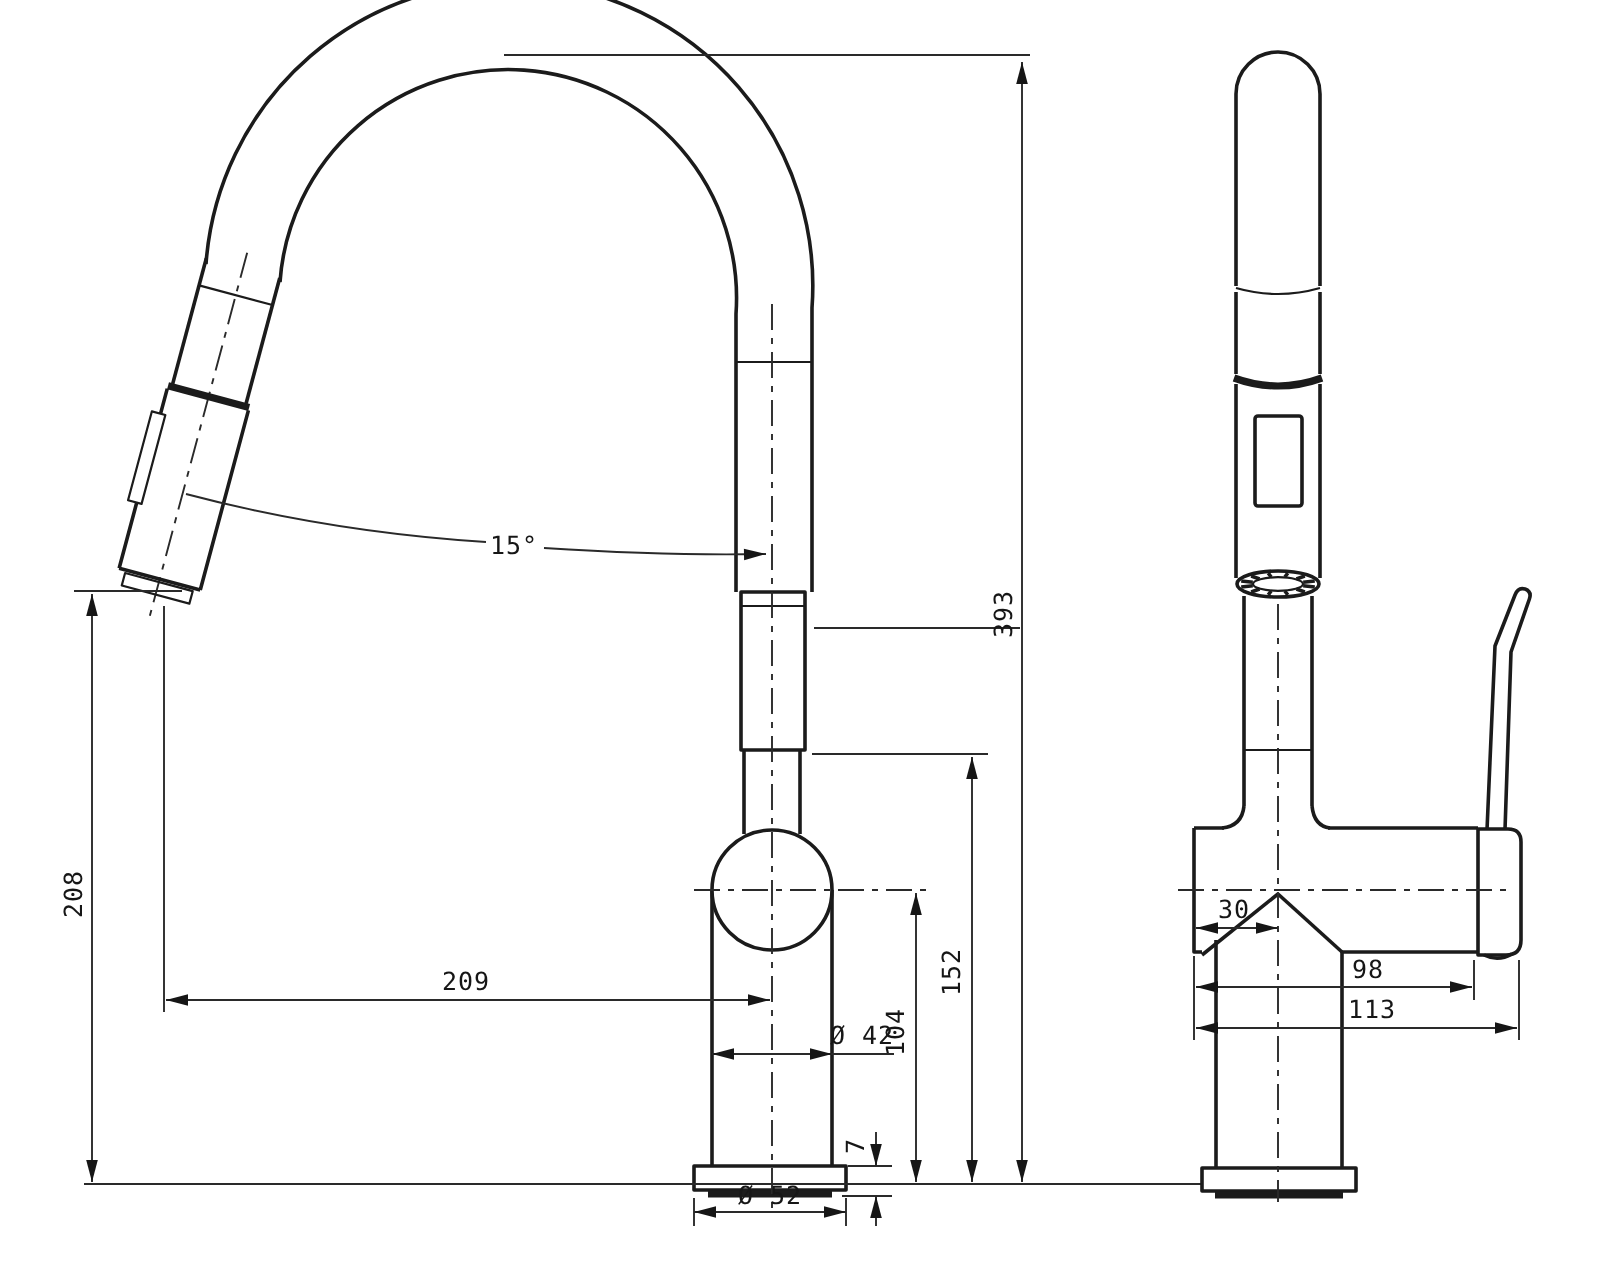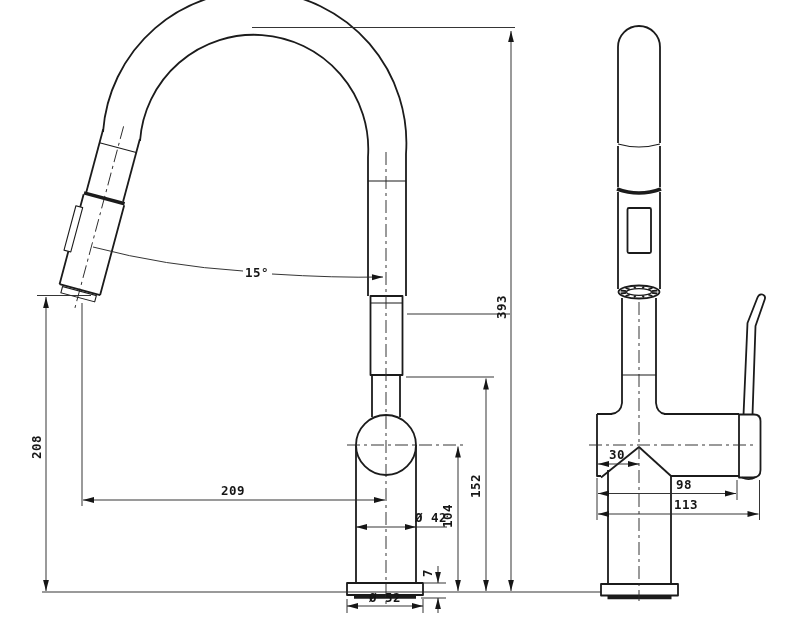--- a/index.html
+++ b/index.html
@@ -1,16 +1,16 @@
 <!DOCTYPE html>
 <html><head>
 <meta charset="utf-8">
 <style>
   html,body{margin:0;padding:0;background:#ffffff;}
-  .page{width:800px;height:640px;background:#ffffff;position:relative;overflow:hidden;font-weight:bold;}
+  .page{width:800px;height:640px;background:#ffffff;position:relative;overflow:hidden;}
   svg{display:block;}
   .ol{stroke:#1b1b1b;fill:none;stroke-width:1.8;stroke-linejoin:round;}
   .thin{stroke-width:1.1;}
   .thick{stroke-width:3.6;}
   .cl{stroke:#2a2a2a;fill:none;stroke-width:0.95;stroke-dasharray:13 4 3 4;}
   .dl{stroke:#2a2a2a;fill:none;stroke-width:0.95;}
   .dim-text{font-family:"DejaVu Sans Mono","Liberation Mono",monospace;font-size:12.5px;fill:#161616;letter-spacing:0.5px;}
   .white{fill:#ffffff;}
 </style>
 </head>

